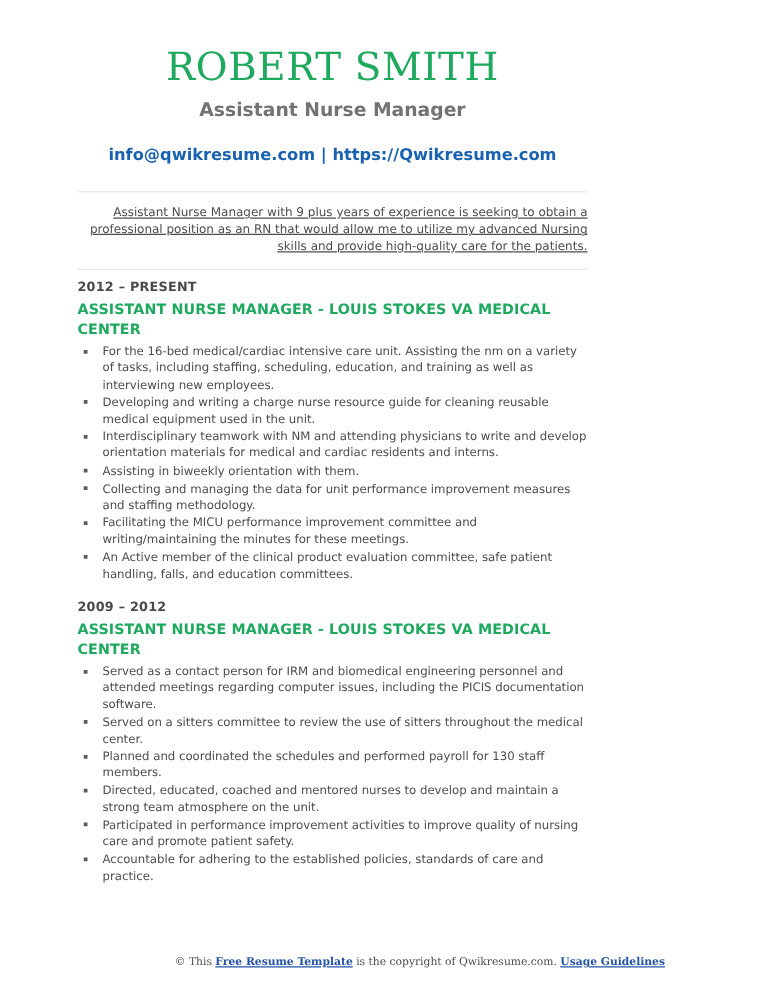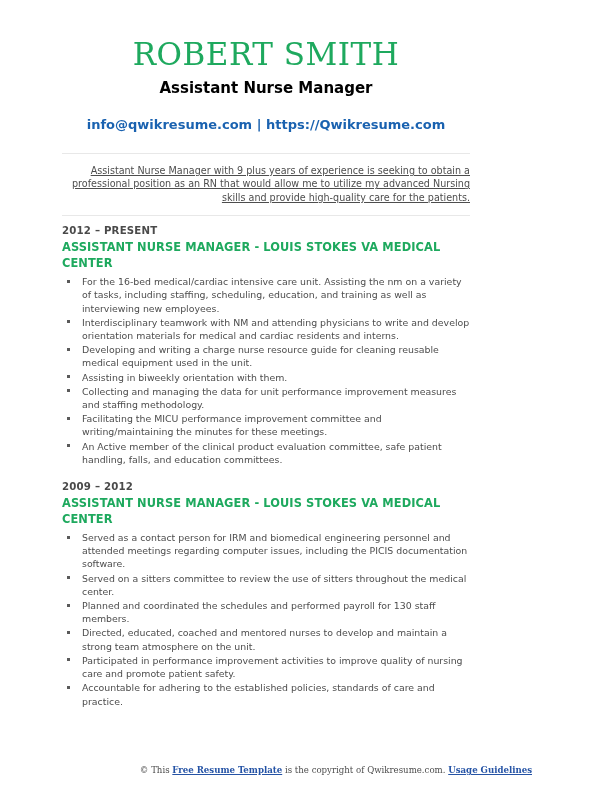--- a/index.html
+++ b/index.html
@@ -35,21 +35,21 @@
     letter-spacing: 0.5px;
     color: #1ea95e;
     font-weight: 400;
     margin: 0;
   }
   .cand-title {
     font-family: "DejaVu Sans", sans-serif;
     font-size: 15px;
     line-height: 20px;
     font-weight: bold;
-    color: #000000;
+    color: #737373;
     margin: 6px 0 0 0;
   }
   .cand-contact {
     font-family: "DejaVu Sans", sans-serif;
     font-size: 13px;
     line-height: 14px;
     font-weight: bold;
     color: #1a62b0;
     margin: 20px 0 0 0;
   }
@@ -148,22 +148,22 @@
 
   <div class="summary">Assistant Nurse Manager with 9 plus years of experience is seeking to obtain a professional position as an RN that would allow me to utilize my advanced Nursing skills and provide high-quality care for the patients.</div>
 
   <hr class="rule rule-mid">
 
   <div class="job job-1">
     <div class="job-dates">2012 – PRESENT</div>
     <div class="job-heading">ASSISTANT NURSE MANAGER - LOUIS STOKES VA MEDICAL CENTER</div>
     <ul class="job-bullets">
       <li><span class="bullet-dot"></span><span>For the 16-bed medical/cardiac intensive care unit. Assisting the nm on a variety of tasks, including staffing, scheduling, education, and training as well as interviewing new employees.</span></li>
+      <li><span class="bullet-dot"></span><span>Developing and writing a charge nurse resource guide for cleaning reusable medical equipment used in the unit.</span></li>
       <li><span class="bullet-dot"></span><span>Interdisciplinary teamwork with NM and attending physicians to write and develop orientation materials for medical and cardiac residents and interns.</span></li>
-      <li><span class="bullet-dot"></span><span>Developing and writing a charge nurse resource guide for cleaning reusable medical equipment used in the unit.</span></li>
       <li><span class="bullet-dot"></span><span>Assisting in biweekly orientation with them.</span></li>
       <li><span class="bullet-dot"></span><span>Collecting and managing the data for unit performance improvement measures and staffing methodology.</span></li>
       <li><span class="bullet-dot"></span><span>Facilitating the MICU performance improvement committee and writing/maintaining the minutes for these meetings.</span></li>
       <li><span class="bullet-dot"></span><span>An Active member of the clinical product evaluation committee, safe patient handling, falls, and education committees.</span></li>
     </ul>
   </div>
 
   <div class="job job-2">
     <div class="job-dates">2009 – 2012</div>
     <div class="job-heading">ASSISTANT NURSE MANAGER - LOUIS STOKES VA MEDICAL CENTER</div>

